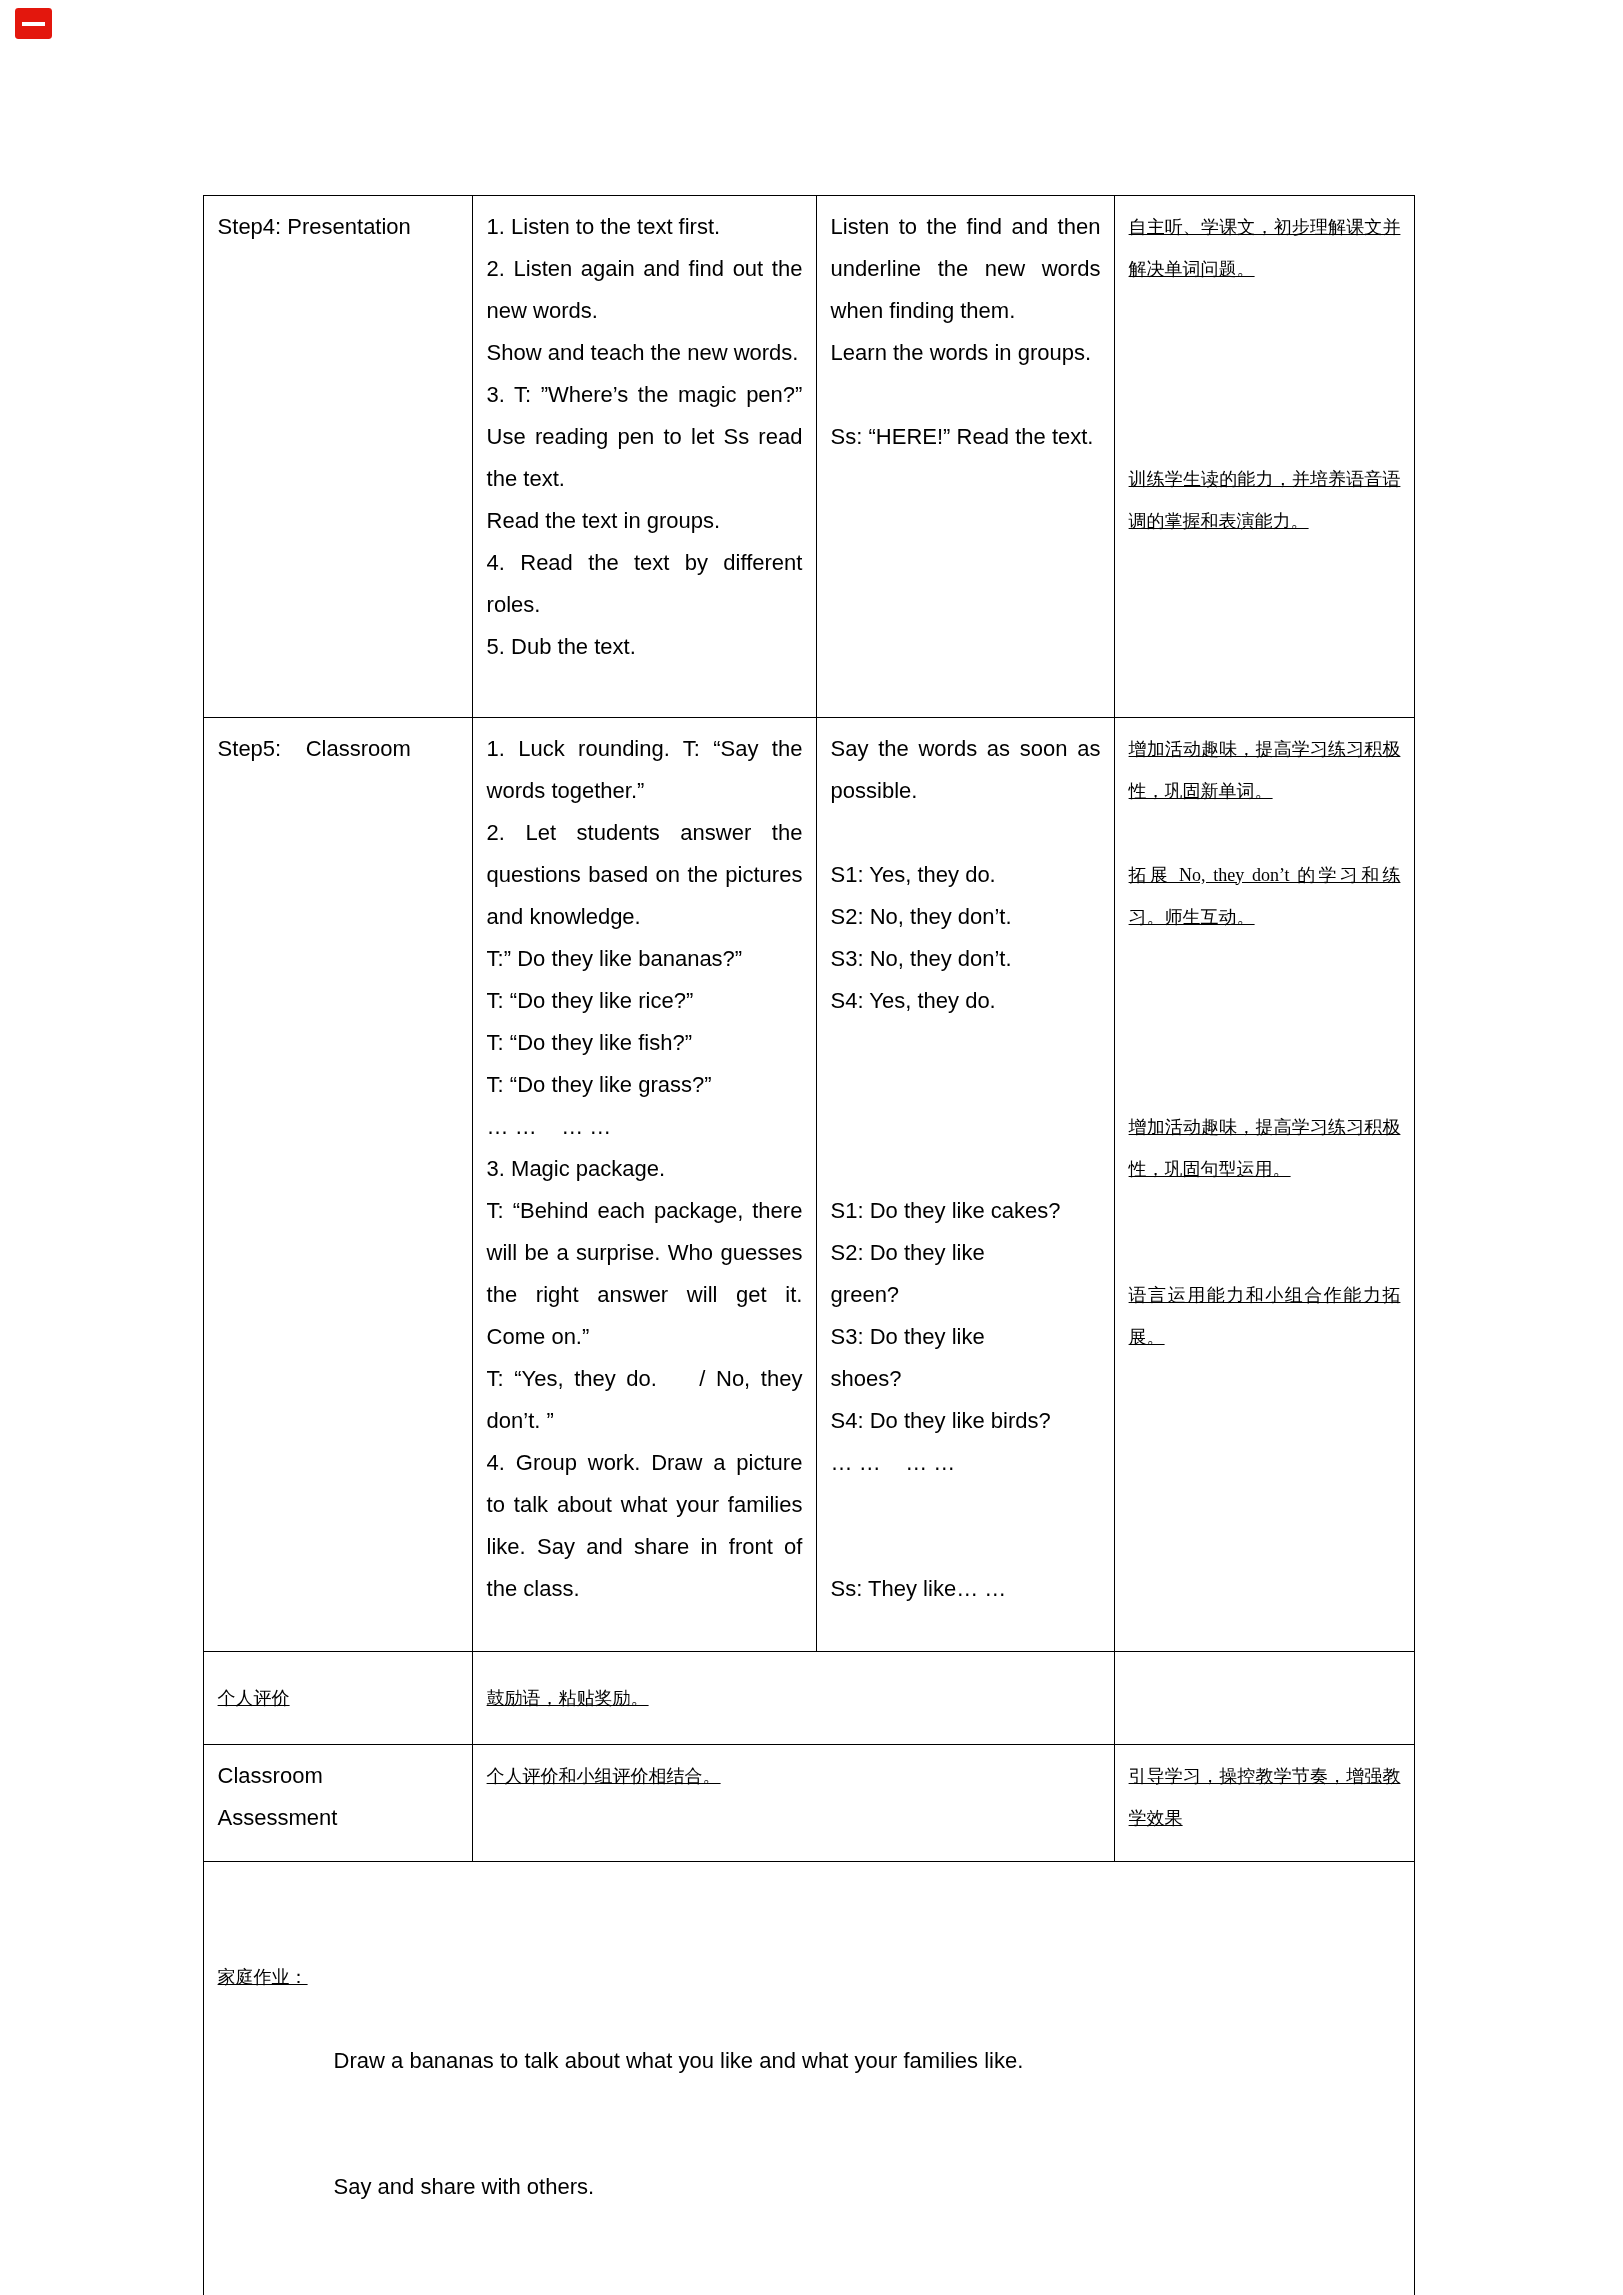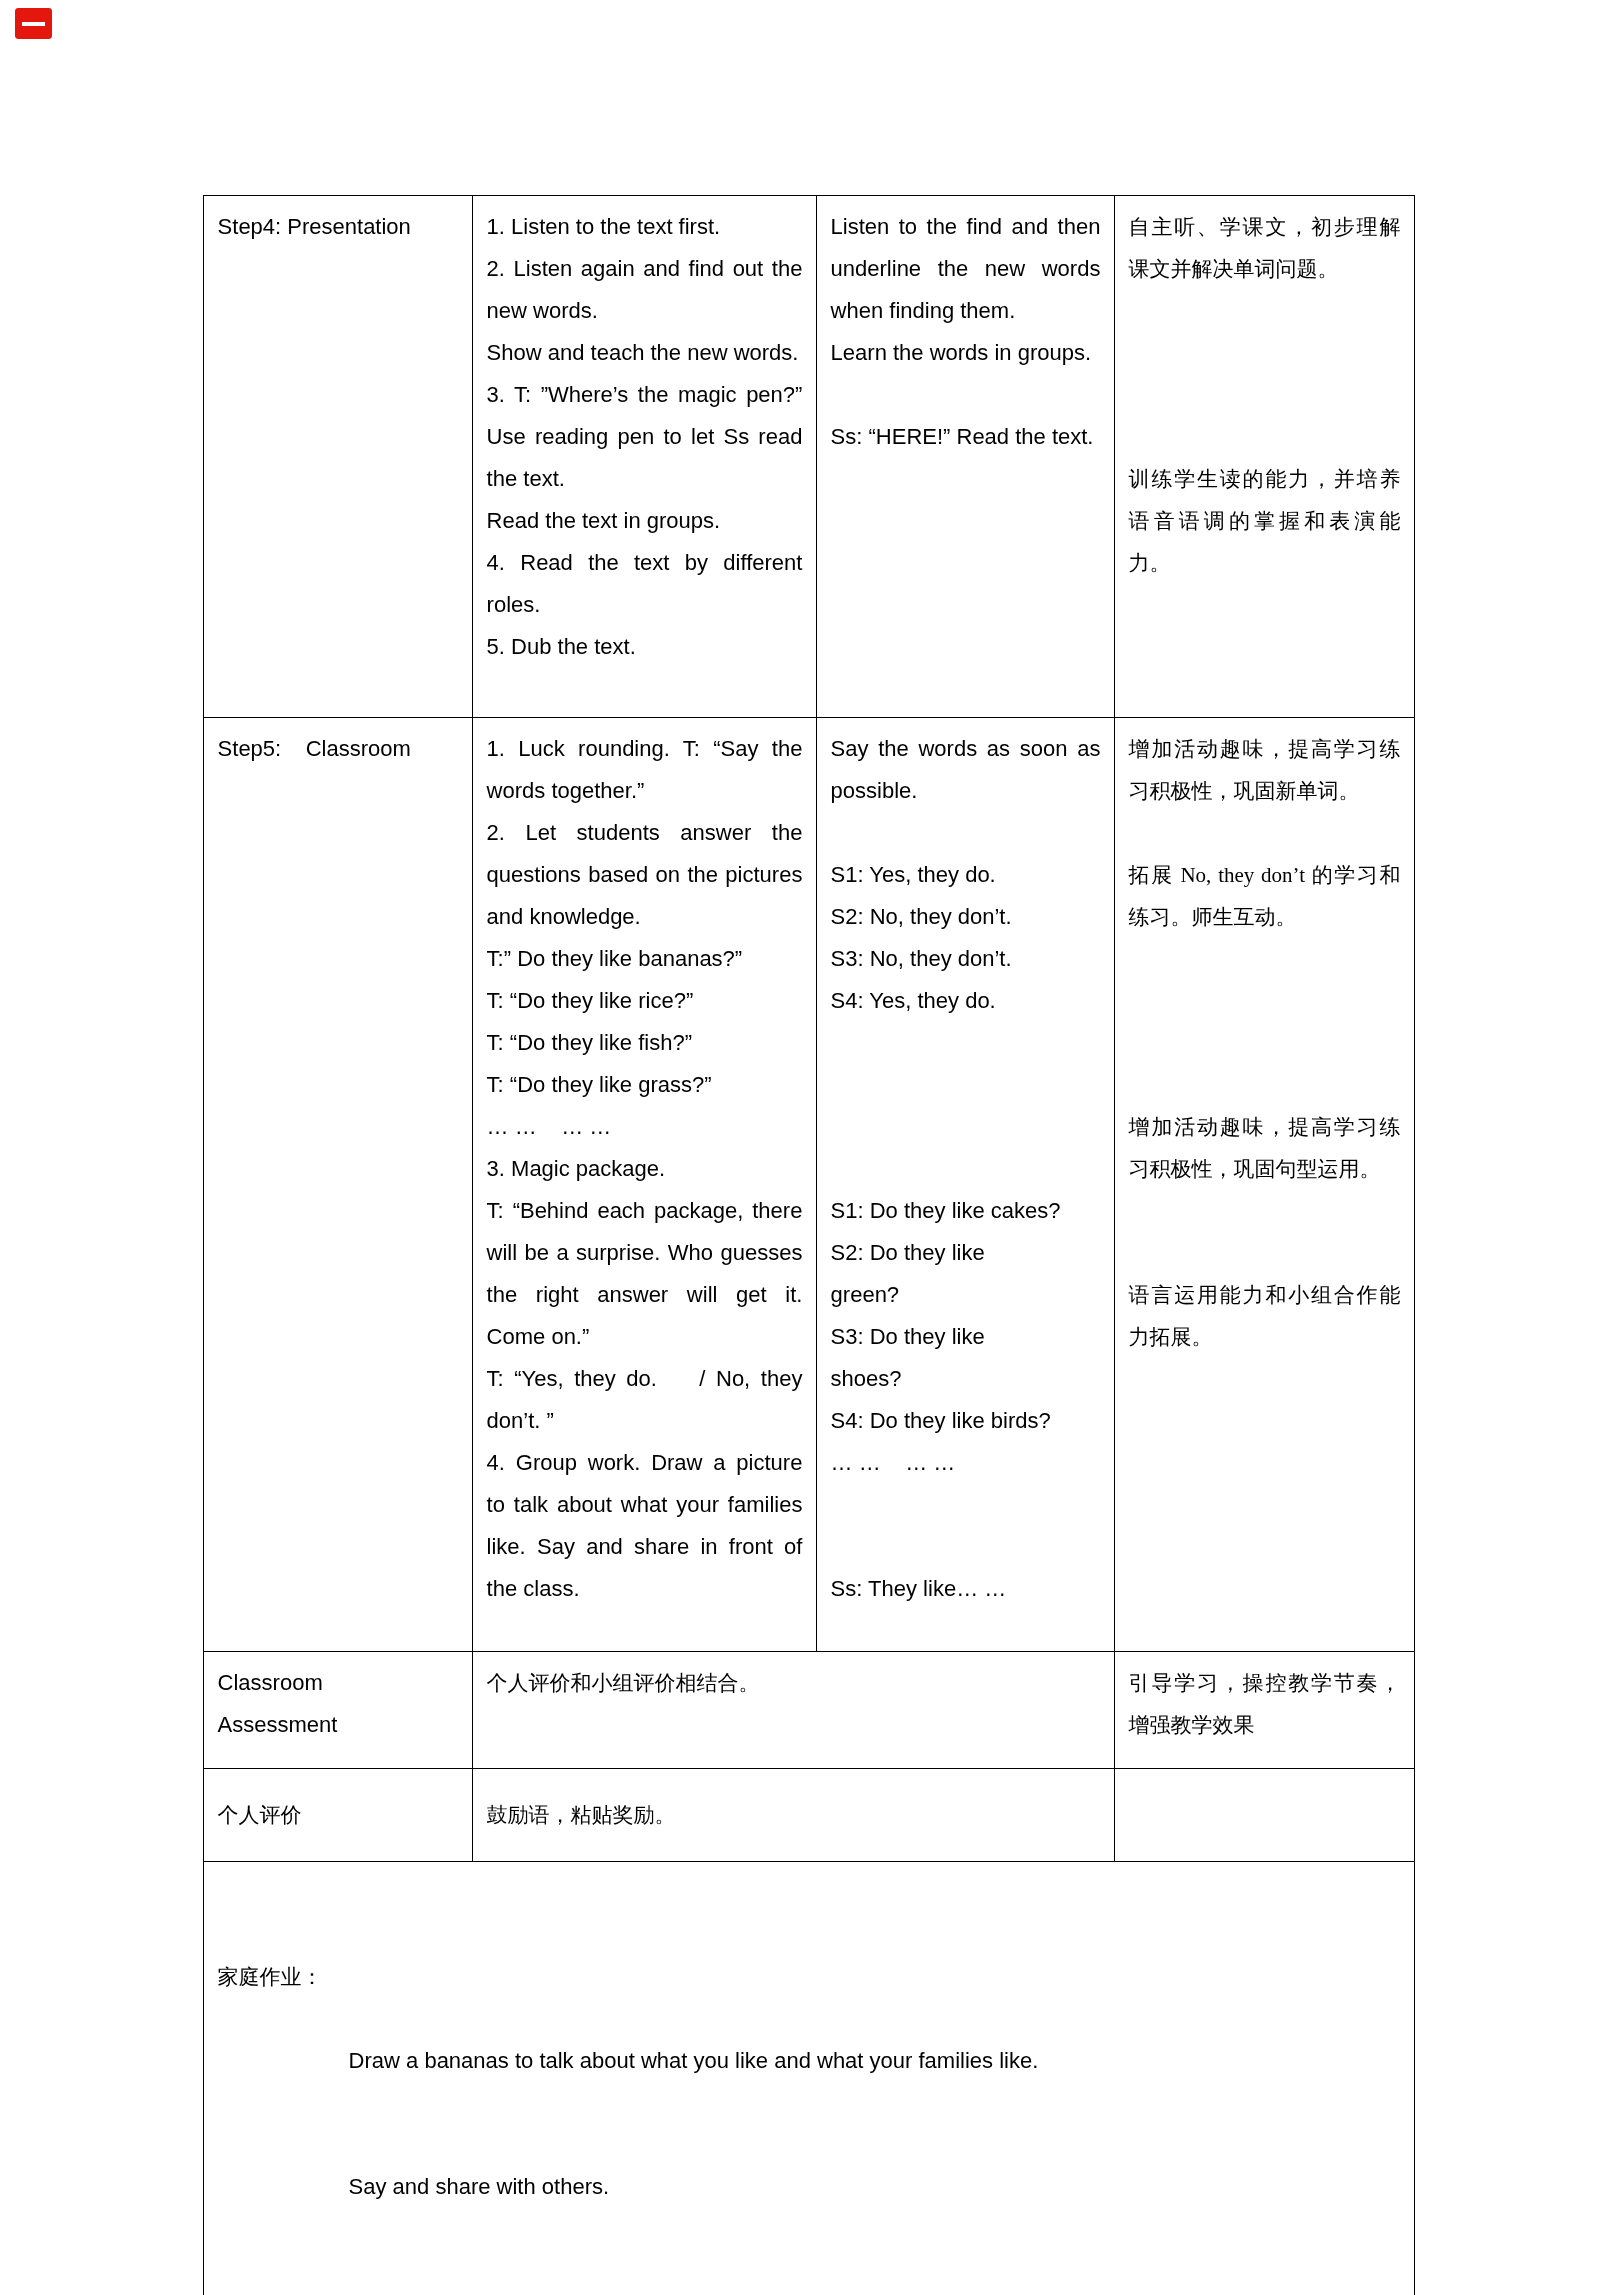--- a/index.html
+++ b/index.html
@@ -45,21 +45,22 @@
     vertical-align: top;
     padding: 9.5px 13.6px;
     font-size: 22px;
     line-height: 42px;
     white-space: pre-wrap;
     overflow: hidden;
   }
   td.just { text-align: justify; margin-left: 33px; }
   .cn {
     font-family: "Liberation Serif", serif;
-    font-size: 21px;
+    font-size: 18px;
+    text-decoration: underline;
   }
   td.vmid { vertical-align: middle; }
   .hw-row { display: flex; align-items: flex-start; }
   .hw-label { margin-right: 26px; white-space: pre; }
   .hw-body div { line-height: 42px; }
 </style>
 </head>
 <body>
 
 <div class="red-mark">
@@ -135,31 +136,31 @@
 
 
 
 
 增加活动趣味，提高学习练习积极性，巩固句型运用。
 
 
 语言运用能力和小组合作能力拓展。</td>
   </tr>
 
+  <tr style="height:93px">
+    <td class="cn vmid">个人评价</td>
+    <td colspan="2" class="cn vmid">鼓励语，粘贴奖励。</td>
+    <td class="cn vmid"></td>
+  </tr>
+
   <tr style="height:117px">
     <td>Classroom
 Assessment</td>
     <td colspan="2" class="cn">个人评价和小组评价相结合。</td>
     <td class="just cn">引导学习，操控教学节奏，增强教学效果</td>
-  </tr>
-
-  <tr style="height:93px">
-    <td class="cn vmid">个人评价</td>
-    <td colspan="2" class="cn vmid">鼓励语，粘贴奖励。</td>
-    <td class="cn vmid"></td>
   </tr>
 
 
   <tr style="height:143px">
     <td colspan="4">
       <div class="hw-row">
         <span class="cn hw-label">家庭作业：</span>
         <div class="hw-body">
           <div>Draw a bananas to talk about what you like and what your families like.</div>
           <div>Say and share with others.</div>

